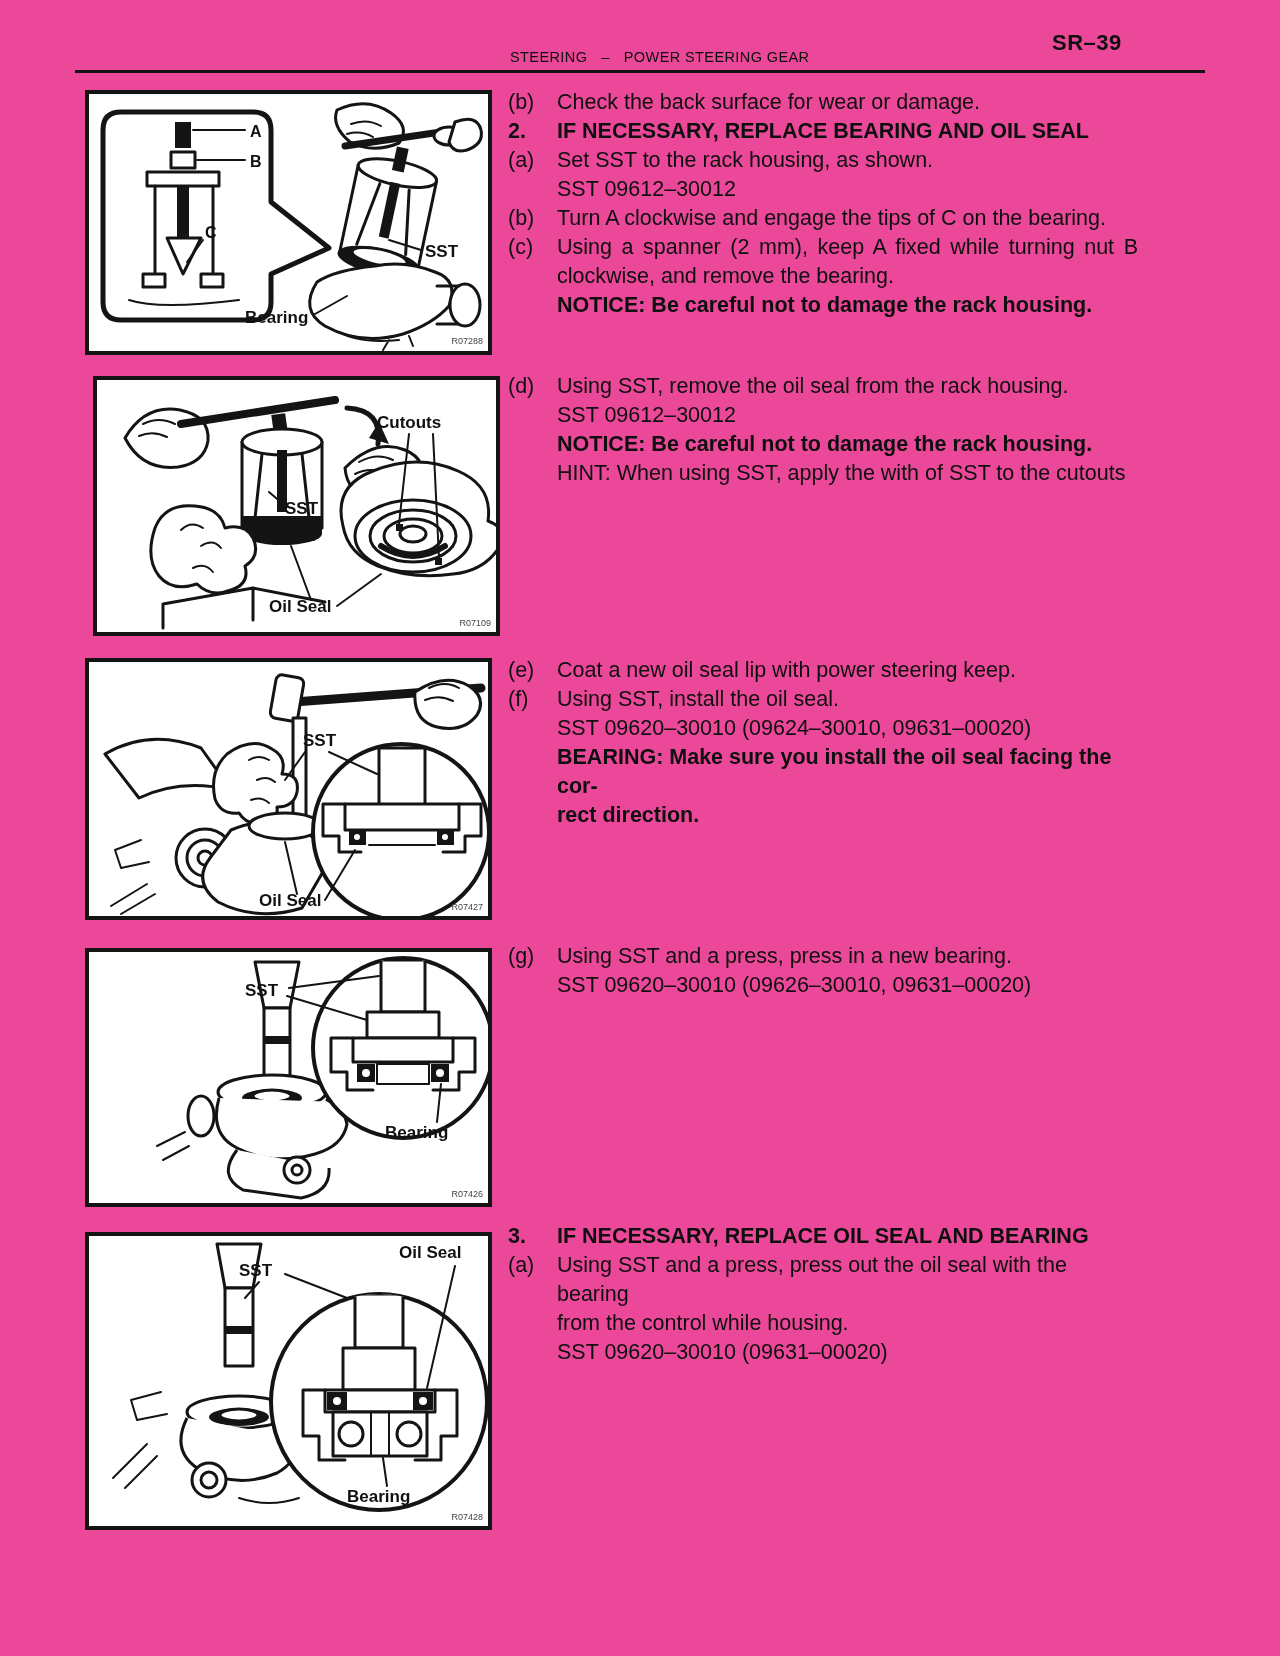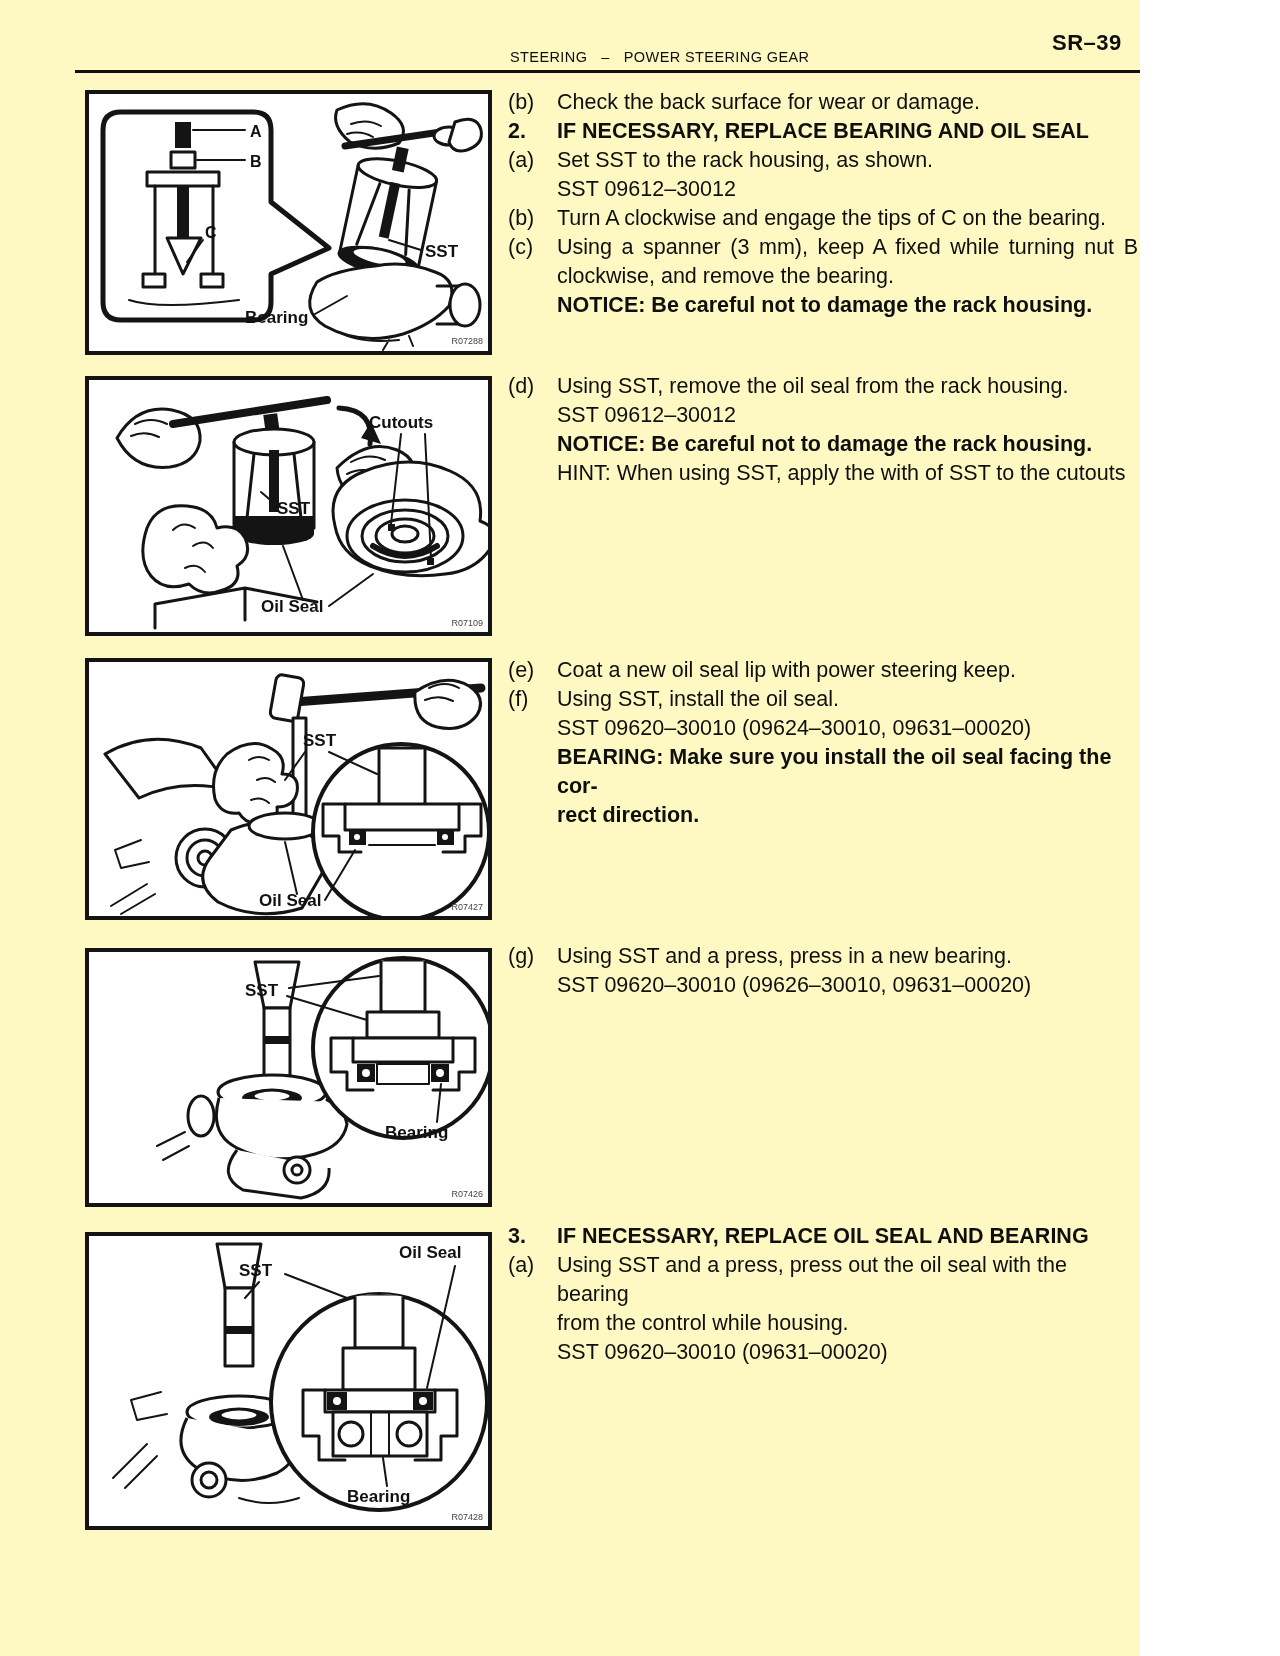--- a/index.html
+++ b/index.html
@@ -1,30 +1,30 @@
 <!DOCTYPE html>
 <html><head>
 <meta charset="utf-8">
 <style>
   html,body{margin:0;padding:0;background:#ffffff;}
-  .page{position:relative;width:1140px;height:1656px;background:#fef9c3;
+  .page{position:relative;width:1280px;height:1656px;background:#ec4899;
         font-family:"Liberation Sans", sans-serif;color:#0f0f0f;overflow:hidden;}
 
   
   .hdr-code{position:absolute;top:30px;left:1052px;font-size:22px;font-weight:bold;letter-spacing:.5px;}
   .hdr-line{position:absolute;top:49px;left:510px;font-size:14.5px;letter-spacing:.4px;white-space:nowrap;}
   .hdr-line .sec{font-weight:normal;}
   .hdr-line .dash{margin:0 14px;}
   .hdr-rule{position:absolute;top:70px;left:75px;width:1130px;height:3px;background:#111;}
 
   
   .fig{position:absolute;left:85px;width:407px;border:4px solid #141414;background:#fff;box-sizing:border-box;}
   .fig svg{display:block;}
   .f1{top:90px;height:265px;}
-  .f2{top:376px;height:260px;}
+  .f2{top:376px;height:260px;margin-left:8px;}
   .f3{top:658px;height:262px;}
   .f4{top:948px;height:259px;}
   .f5{top:1232px;height:298px;}
 
   svg .ln{fill:none;stroke:#141414;stroke-width:3;stroke-linejoin:round;stroke-linecap:round;}
   svg .lnw{fill:#fff;stroke:#141414;stroke-width:3;stroke-linejoin:round;}
   svg .thick{stroke-width:5;}
   svg .thin{stroke-width:2;}
   svg .fl{fill:#141414;stroke:none;}
   svg .cap{font:bold 17px "Liberation Sans", sans-serif;fill:#111;}
@@ -323,21 +323,21 @@
     <div class="row">
         <span class="lbl"></span>
         <span class="txt">SST 09612–30012</span>
       </div>
     <div class="row">
         <span class="lbl">(b)</span>
         <span class="txt">Turn A clockwise and engage the tips of C on the bearing.</span>
       </div>
     <div class="row jst">
         <span class="lbl">(c)</span>
-        <span class="txt">Using a spanner (3 mm), keep A fixed while turning nut B</span>
+        <span class="txt">Using a spanner (2 mm), keep A fixed while turning nut B</span>
       </div>
     <div class="row">
         <span class="lbl"></span>
         <span class="txt">clockwise, and remove the bearing.</span>
       </div>
     <div class="row b">
         <span class="lbl"></span>
         <span class="txt">NOTICE: Be careful not to damage the rack housing.</span>
       </div>
   </div>

